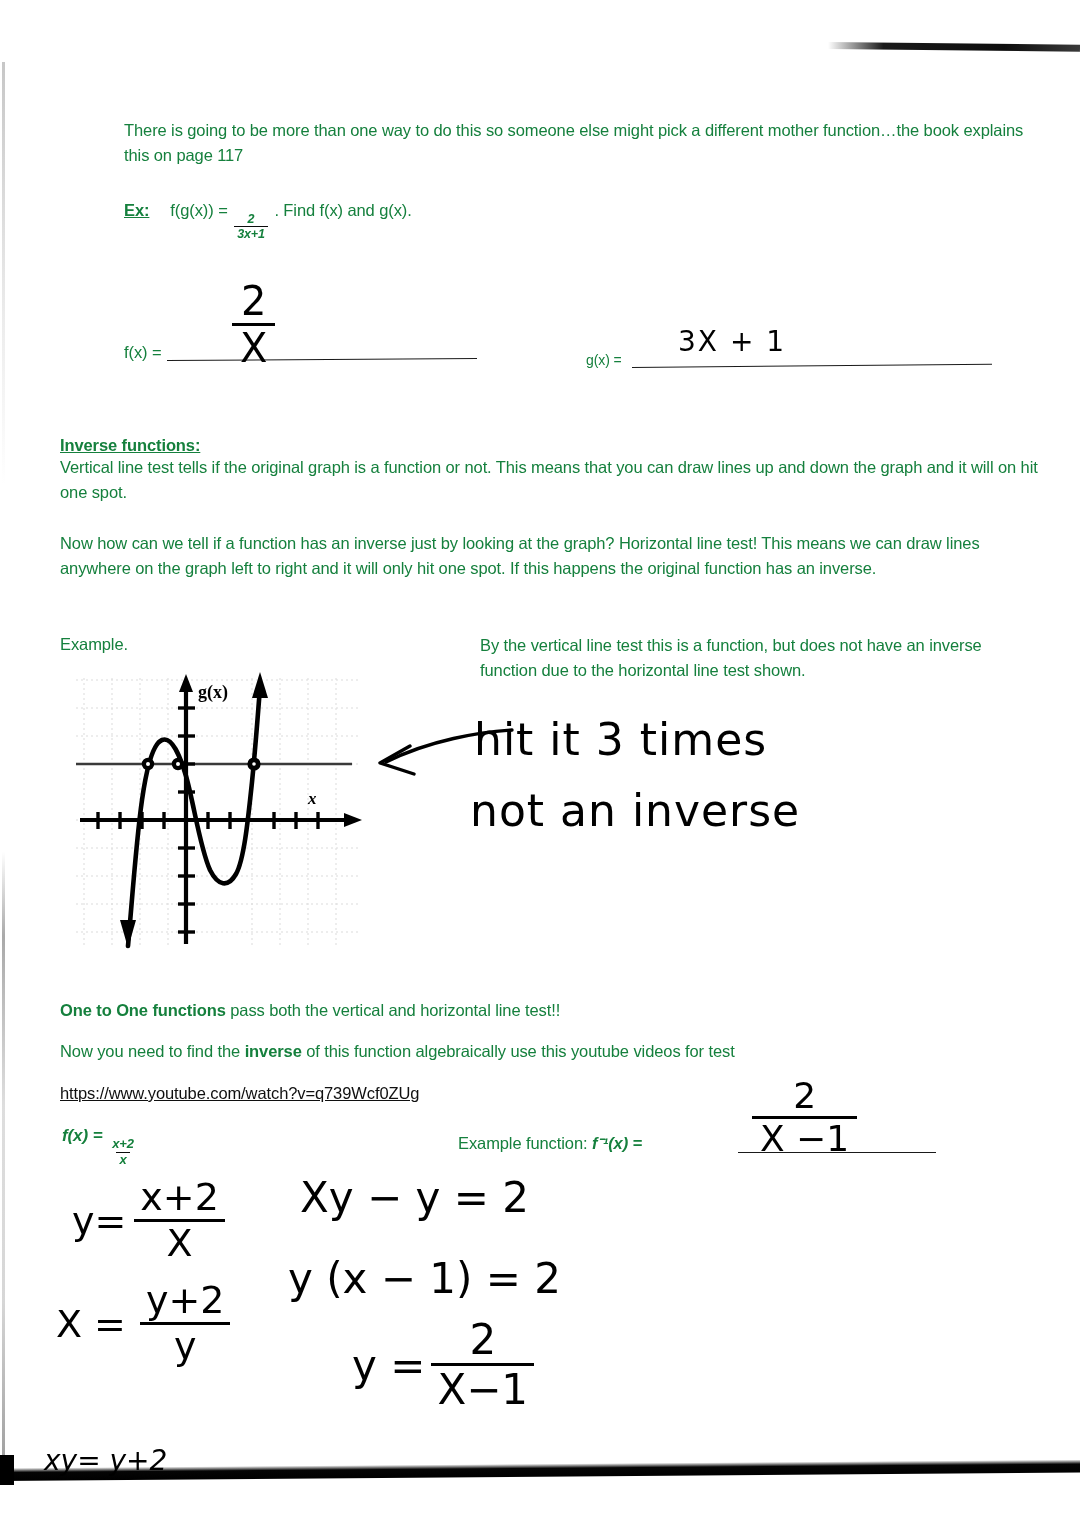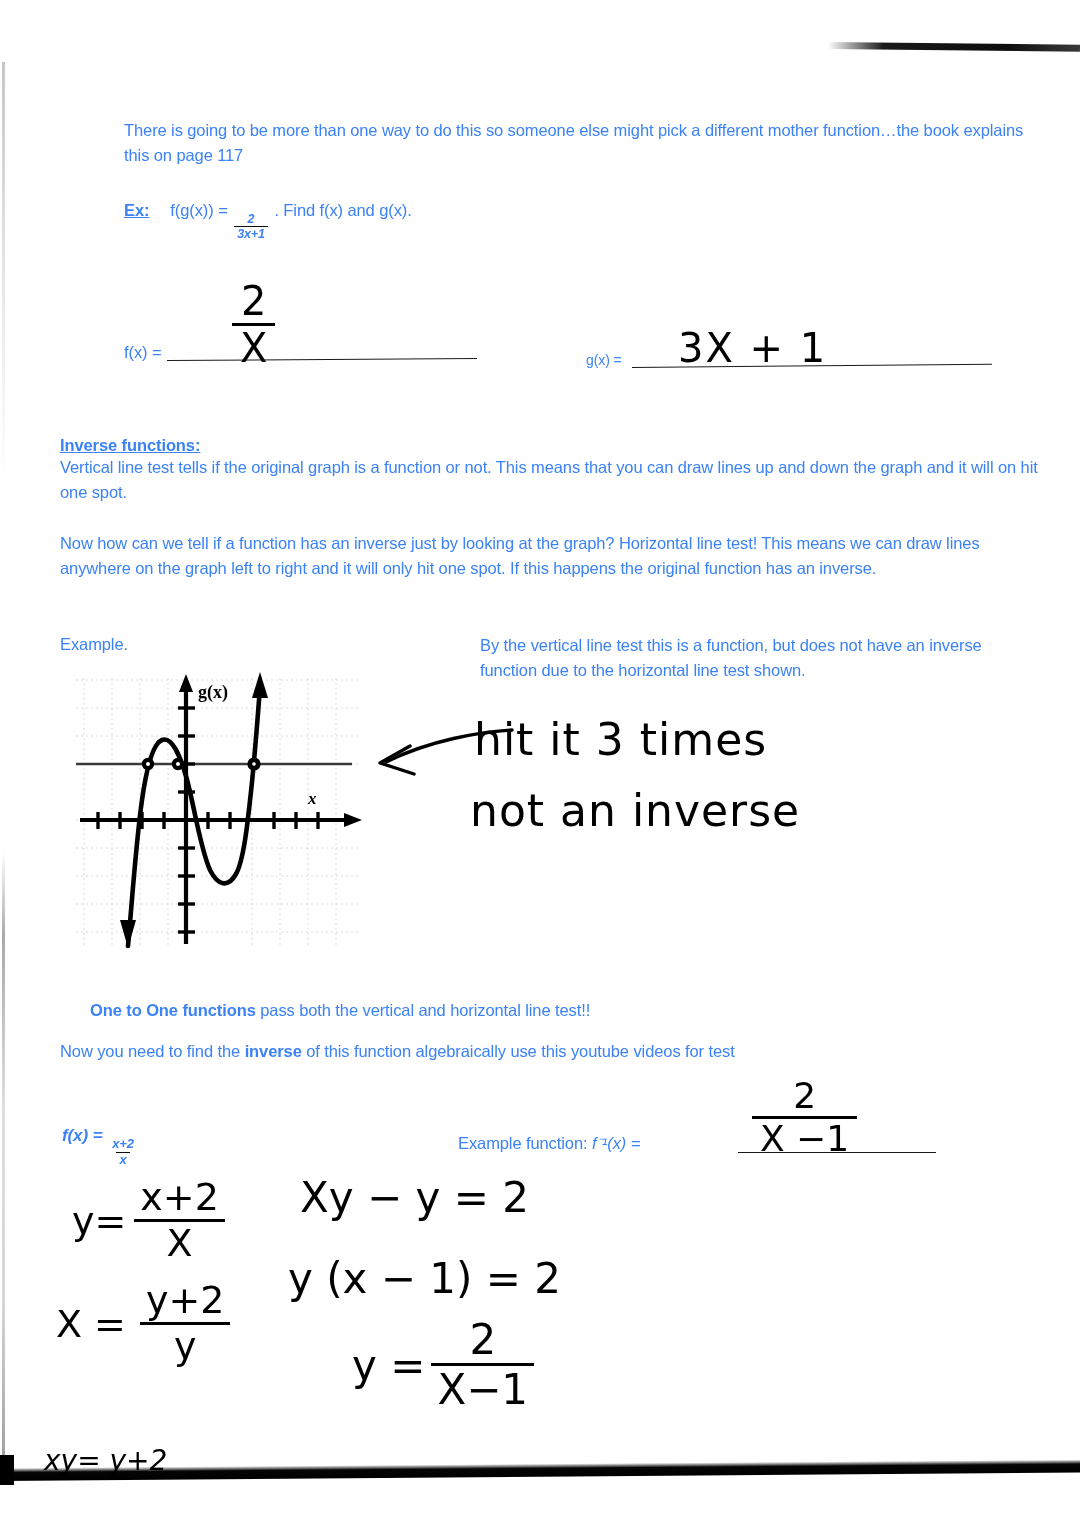--- a/index.html
+++ b/index.html
@@ -45,21 +45,21 @@
     position: absolute;
     left: 2px; top: 62px;
     width: 3px; height: 1410px;
     background: linear-gradient(to bottom, #bdbdbd 0%, #e8e8e8 18%, #ffffff 30%, #ffffff 56%, #9a9a9a 62%, #d8d8d8 74%, #cfcfcf 88%, #8a8a8a 100%);
     opacity: .85;
   }
 
   
   .t {
     position: absolute;
-    color: #3b82f6;
+    color: #15803d;
     font-family: "Liberation Sans", sans-serif;
     font-size: 16.5px;
     line-height: 25px;
     letter-spacing: -0.1px;
   }
   .t.para { width: 905px; }
   .bold { font-weight: bold; }
   .uline { text-decoration: underline; }
 
   .heading {
@@ -156,21 +156,21 @@
   <div class="t" style="left:124px; top:340px;">f(x) =</div>
   <div class="blank-line" style="left:167px; top:360px; width:310px; transform:rotate(-0.35deg); transform-origin:left center;"></div>
   <div class="hw-frac" style="left:232px; top:281px; font-size:40px;">
     <span class="hnum">2</span>
     <span class="hbar"></span>
     <span class="hden">X</span>
   </div>
 
   <div class="t" style="left:586px; top:348px; font-size:14px;">g(x) =</div>
   <div class="blank-line" style="left:632px; top:367px; width:360px; transform:rotate(-0.5deg); transform-origin:left center;"></div>
-  <div class="hw" style="left:678px; top:325px; font-size:40px; letter-spacing:2px;">3X + 1</div>
+  <div class="hw" style="left:678px; top:325px; font-size:28px; letter-spacing:2px;">3X + 1</div>
 
   <div class="t heading" style="left:60px; top:396px;">Inverse functions:</div>
 
   <div class="t para" style="left:60px; top:455px; width:980px;">Vertical line test tells if the original graph is a function or not. This means that you can draw lines up and down the graph and it will on hit one spot.</div>
 
   <div class="t para" style="left:60px; top:531px; width:955px;">Now how can we tell if a function has an inverse just by looking at the graph? Horizontal line test! This means we can draw lines anywhere on the graph left to right and it will only hit one spot. If this happens the original function has an inverse.</div>
 
   <div class="t" style="left:60px; top:632px;">Example.</div>
 
   <div class="t para" style="left:480px; top:633px; width:520px;">By the vertical line test this is a function, but does not have an inverse function due to the horizontal line test shown.</div>
@@ -260,40 +260,41 @@
   </div>
 
   <svg style="position:absolute; left:360px; top:718px; width:160px; height:70px;" viewBox="0 0 160 70">
     <path d="M 152 12 C 120 14, 70 22, 26 44" fill="none" stroke="#000" stroke-width="3.4" stroke-linecap="round"></path>
     <path d="M 50 28 L 20 45 L 54 56" fill="none" stroke="#000" stroke-width="3.4" stroke-linecap="round" stroke-linejoin="round"></path>
   </svg>
 
   <div class="hw" style="left:474px; top:714px; font-size:44px; letter-spacing:1px;">hit it 3 times</div>
   <div class="hw" style="left:470px; top:785px; font-size:44px; letter-spacing:1px;">not an inverse</div>
 
-  <div class="t" style="left:60px; top:998px; width:960px;margin-left:30px;">
+  <div class="t" style="left:60px; top:998px; width:960px;">
     <span class="bold">One to One functions</span><span> pass both the vertical and horizontal line test!!</span>
   </div>
 
   <div class="t" style="left:60px; top:1039px; width:960px;">
     <span>Now you need to find the </span><span class="bold">inverse</span><span> of this function algebraically use this youtube videos for test</span>
   </div>
 
+  <div class="t uline" style="left:60px; top:1081px; color:#101010;">https://www.youtube.com/watch?v=q739Wcf0ZUg</div>
 
   <div class="t" style="left:62px; top:1123px; font-size:17px; white-space:nowrap;">
     <span class="mi" style="font-weight:bold;">f(x) =</span>
     <span class="frac ital" style="font-size:13px;">
       <span class="num">x+2</span>
       <span class="den">x</span>
     </span>
   </div>
 
   <div class="t" style="left:458px; top:1131px; white-space:nowrap;">
     <span>Example function:</span>
-    <span class="mi" style="font-weight:normal;">f⁻¹(x) =</span>
+    <span class="mi" style="font-weight:bold;">f⁻¹(x) =</span>
   </div>
   <div class="blank-line" style="left:738px; top:1152px; width:198px;"></div>
   <div class="hw-frac" style="left:752px; top:1078px; font-size:36px;">
     <span class="hnum">2</span>
     <span class="hbar"></span>
     <span class="hden">X −1</span>
   </div>
 
   <div class="work" style="left:72px; top:1178px;">
     <div style="display:flex; align-items:center; font-family:'DejaVu Sans', sans-serif; font-size:38px;">

